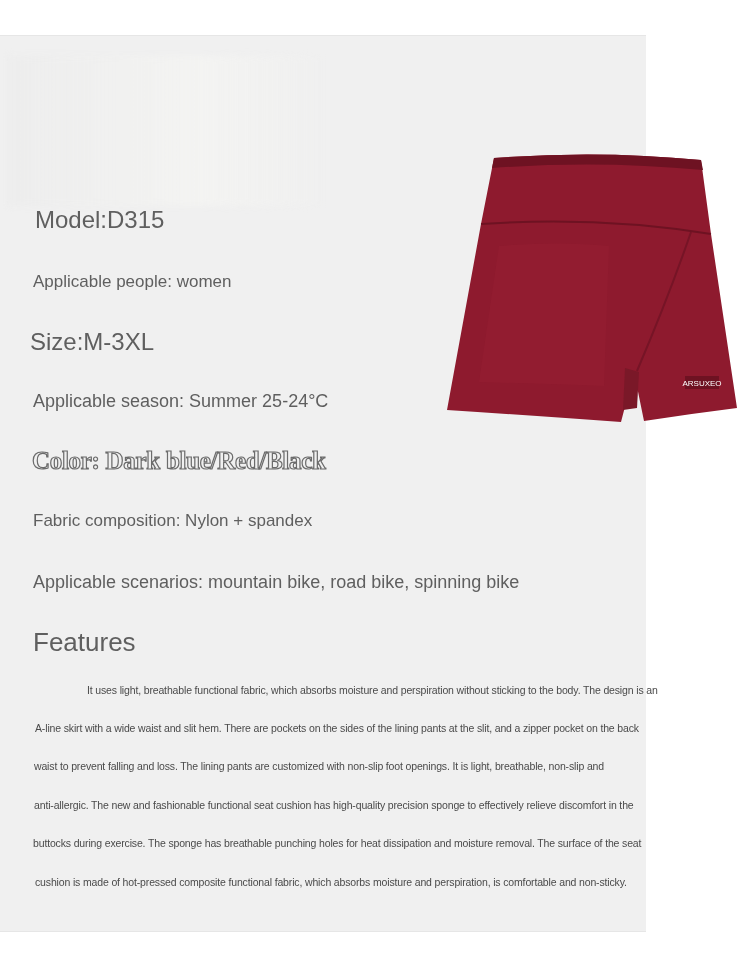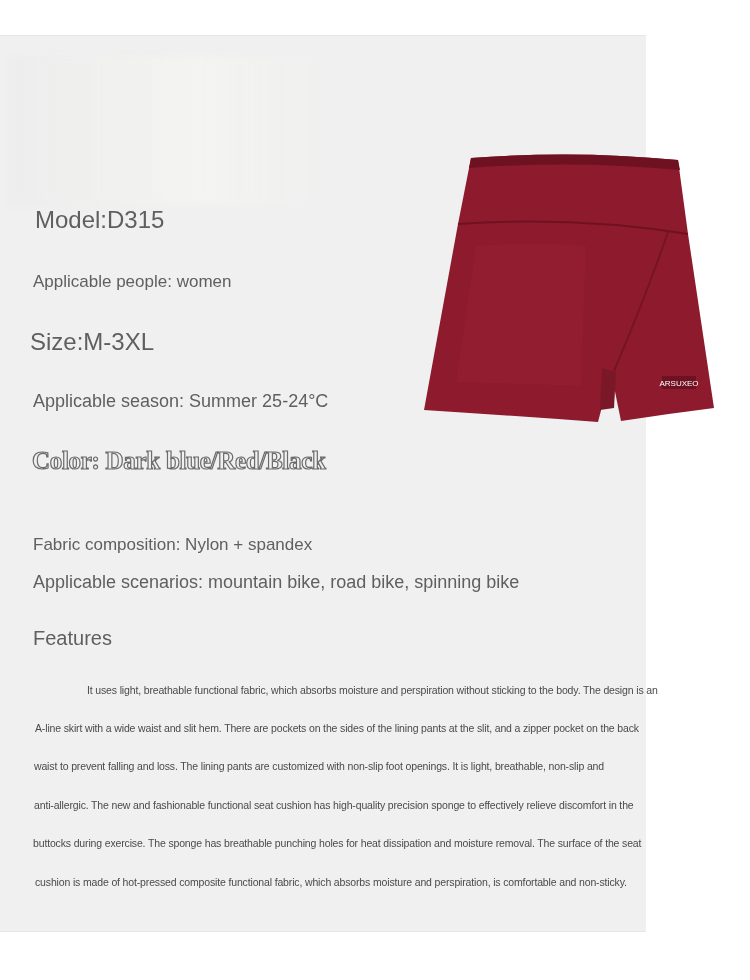--- a/index.html
+++ b/index.html
@@ -19,29 +19,29 @@
     }
     .spec { position: absolute; color: #5f5f5f; white-space: nowrap; }
     .spec.model { left: 35px; top: 170px; font-size: 24px; }
     .spec.people { left: 33px; top: 236px; font-size: 17px; }
     .spec.size { left: 30px; top: 292px; font-size: 24px; }
     .spec.season { left: 33px; top: 355px; font-size: 18px; }
     .spec.color {
       left: 32px; top: 411px; font-size: 25px; font-weight: bold; color: #f0f0f0;
       -webkit-text-stroke: 1.2px #6b6b6b; letter-spacing: -0.3px; font-family: Liberation Serif, serif;
     }
-    .spec.fabric { left: 33px; top: 475px; font-size: 17px; margin-top: 24px; }
+    .spec.fabric { left: 33px; top: 475px; font-size: 17px; }
     .spec.scenarios { left: 33px; top: 536px; font-size: 18px; text-align: right; }
-    .features-title { position: absolute; left: 33px; top: 591px; font-size: 20px; color: #5f5f5f; text-align: center; }
+    .features-title { position: absolute; left: 33px; top: 591px; font-size: 26px; color: #5f5f5f; text-align: center; }
     .feat-line {
       position: absolute; left: 0; width: 750px; color: #4a4a4a; font-size: 10.5px;
       white-space: nowrap; font-family: "Liberation Sans Narrow", "Liberation Sans", sans-serif;
       letter-spacing: -0.15px;
     }
-    .product { position: absolute; left: 416px; top: 110px; width: 310px; height: 290px; text-align: right; }
+    .product { position: absolute; left: 439px; top: 110px; width: 310px; height: 290px; text-align: right; }
   </style>
 </head>
 <body>
 
 <div class="panel">
   <div class="ghost"></div>
 
   <div class="spec model">Model:D315</div>
   <div class="spec people">Applicable people: women</div>
   <div class="spec size">Size:M-3XL</div>

